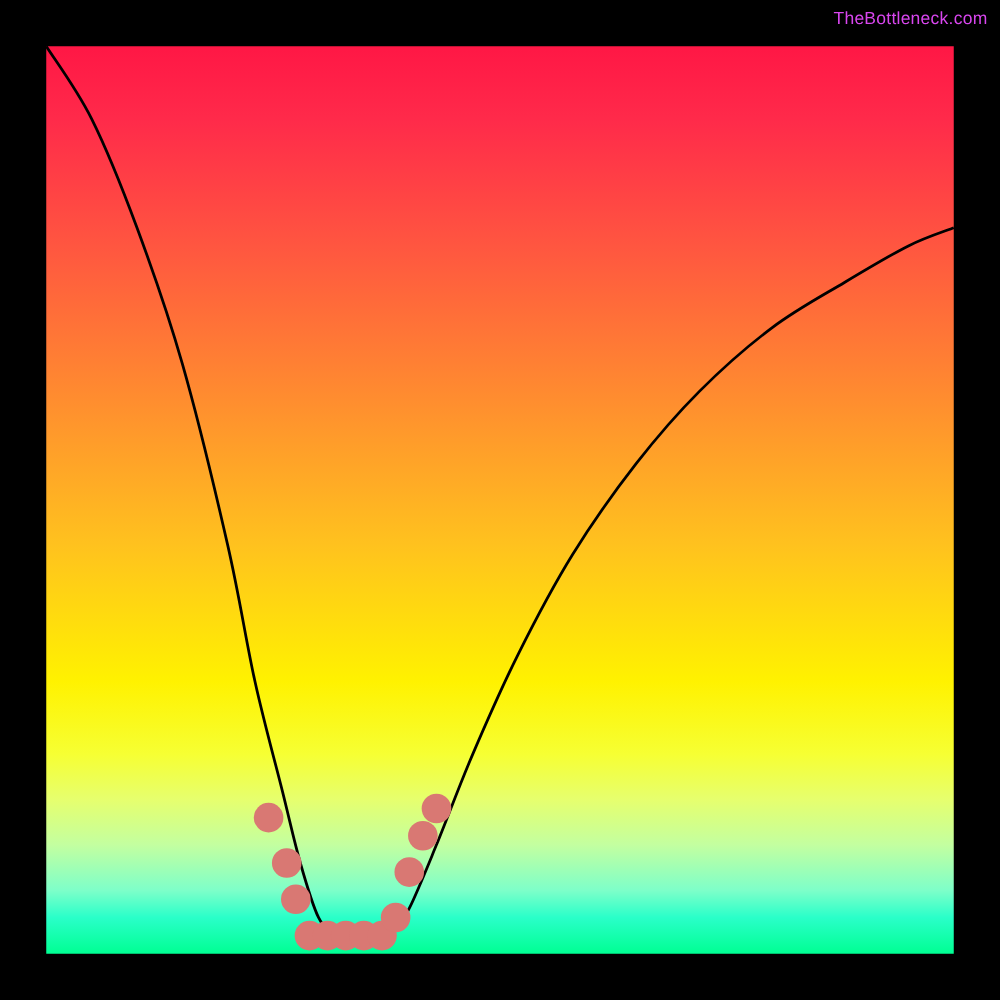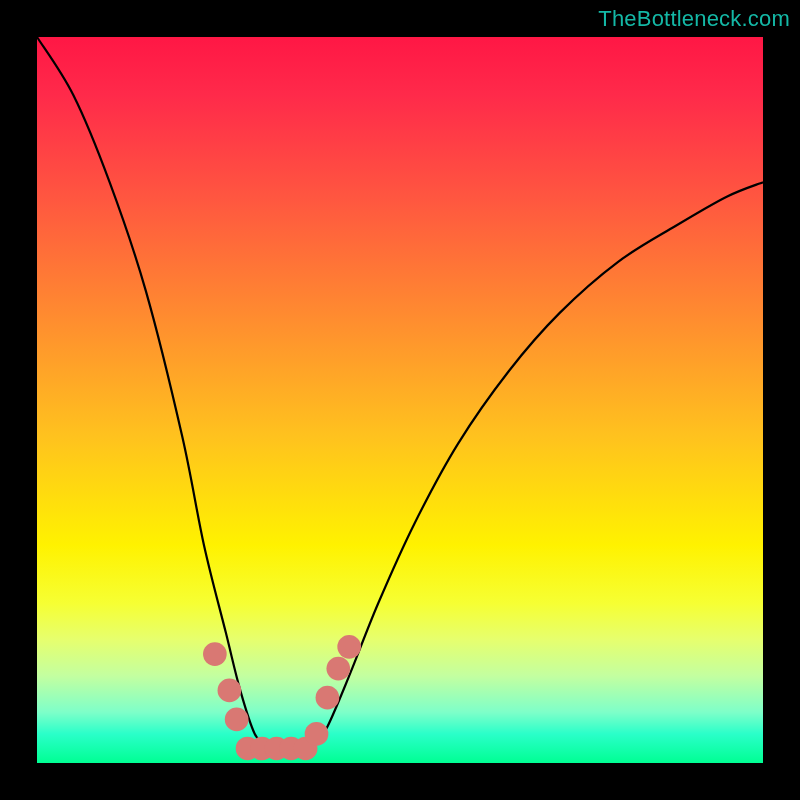--- a/index.html
+++ b/index.html
@@ -32,23 +32,23 @@
       #e6ff6e 83%,
       #c3ffa0 88%,
       #7effc9 93%,
       #2affc9 96%,
       #00ff93 100%);
   }
   .watermark {
     position: absolute;
     top: 6px;
     right: 10px;
-    font-size: 22px;
+    font-size: 14px;
     font-weight: 500;
-    color: #14b8a6;
+    color: #d946ef;
     letter-spacing: 0.2px;
   }
   svg.curves {
     position: absolute;
     left: 0; top: 0;
     width: 726px; height: 726px;
     overflow: visible;
   }
   .curve {
     fill: none;

